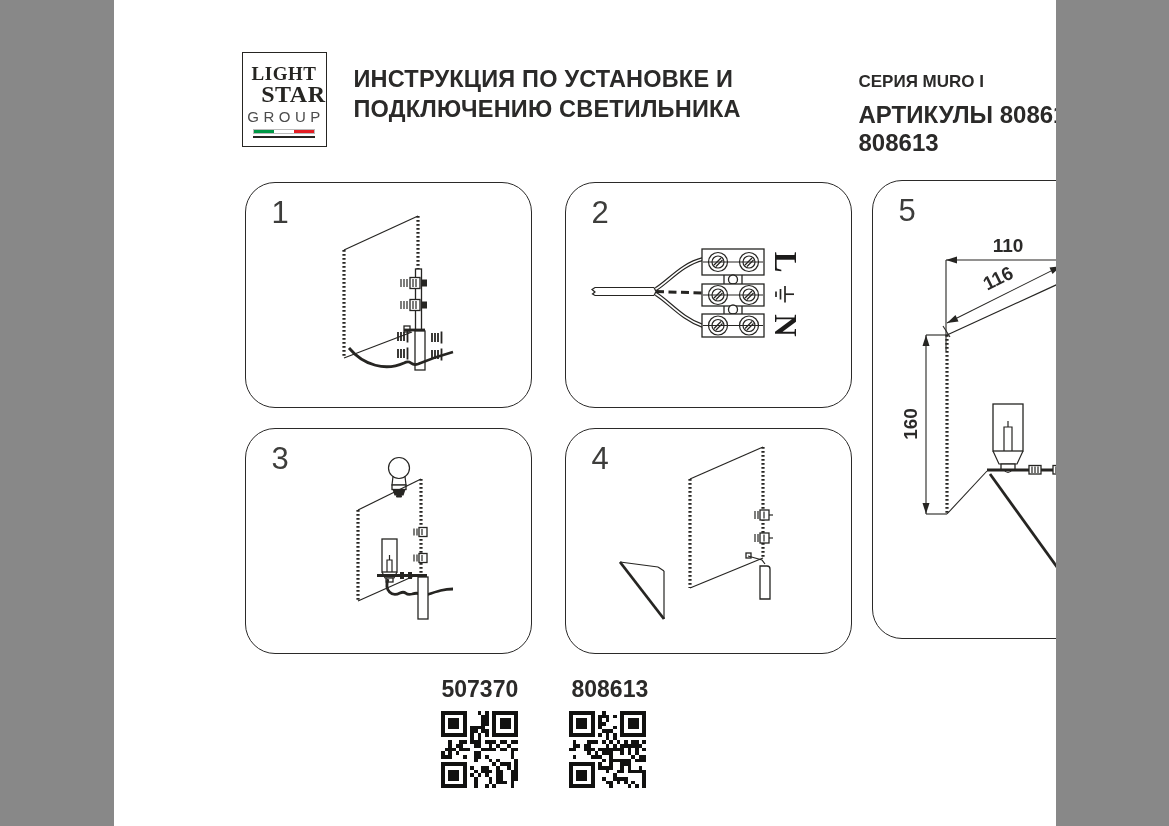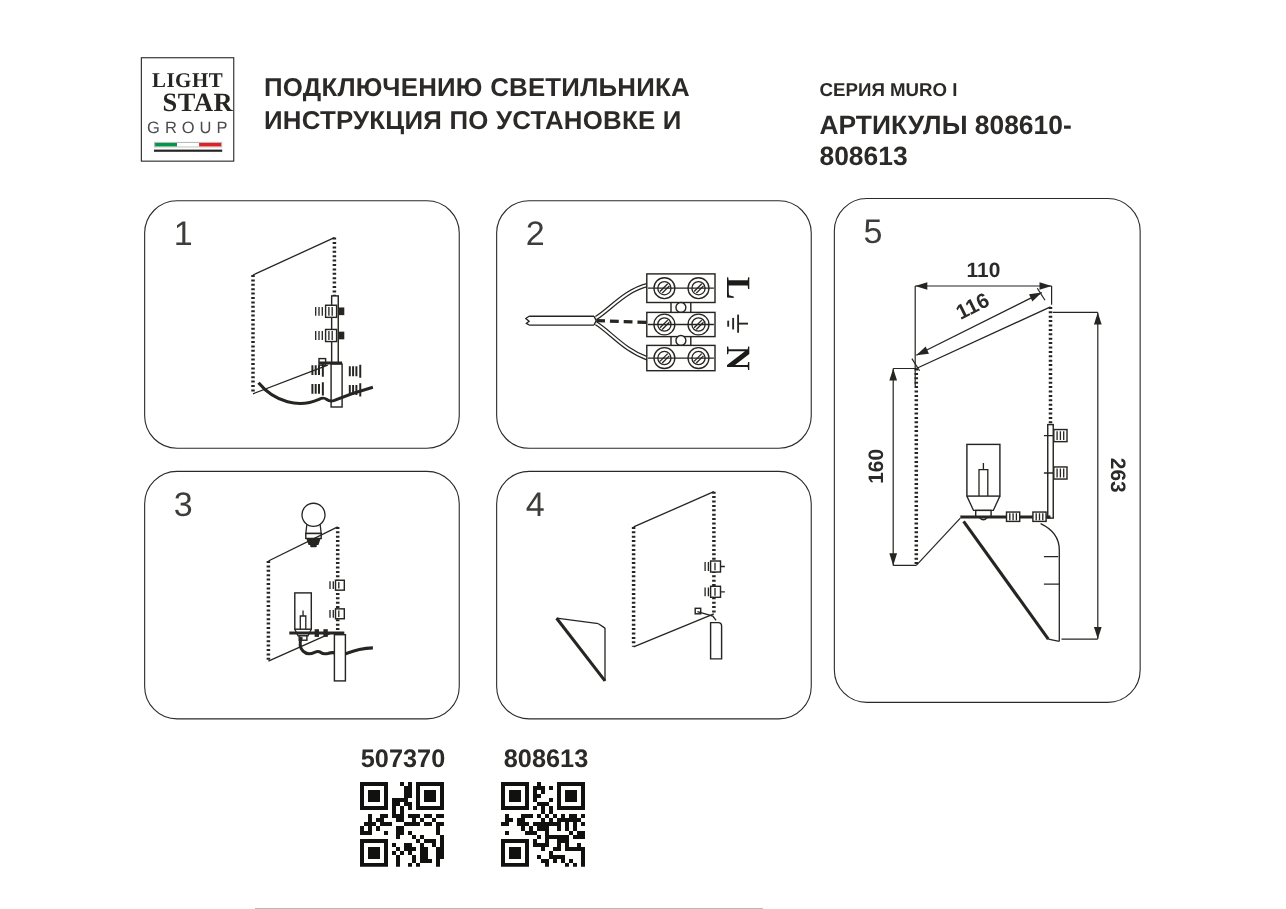--- a/index.html
+++ b/index.html
@@ -1,17 +1,17 @@
 <!DOCTYPE html>
 <html><head>
 <meta charset="utf-8">
 <style>
   html,body{margin:0;padding:0;background:#888;}
   .sheet{
-    position:relative;width:1169px;height:826px;background:#ffffff;
+    position:relative;width:942px;height:826px;background:#ffffff;
     font-family:"Liberation Sans",sans-serif;color:#2b2a29;overflow:hidden;margin:0 auto;
   }
   
   .logo-box{
     position:absolute;left:128px;top:52px;width:85px;height:95px;
     border:1.5px solid #262522;box-sizing:border-box;text-align:center;background:#fff;
   }
   .logo-word1{font-family:"Liberation Serif",serif;font-weight:700;font-size:19px;letter-spacing:.5px;line-height:19px;margin-top:11px;color:#262522;}
   .logo-word2{font-family:"Liberation Serif",serif;font-weight:700;font-size:24px;letter-spacing:.5px;line-height:22px;color:#262522;text-align:right;}
   .logo-word3{font-size:15px;letter-spacing:4.5px;color:#4c4c4c;margin-top:3px;text-indent:4px;}
@@ -71,22 +71,22 @@
     <div class="logo-word3">GROUP</div>
     <div class="logo-flag">
       <div class="flag-green"></div>
         <div class="flag-white"></div>
         <div class="flag-red"></div>
     </div>
     <div class="logo-underline"></div>
   </div>
 
   <div class="doc-title">
+    <div>ИНСТРУКЦИЯ ПО УСТАНОВКЕ И</div>
     <div>ПОДКЛЮЧЕНИЮ СВЕТИЛЬНИКА</div>
-    <div>ИНСТРУКЦИЯ ПО УСТАНОВКЕ И</div>
   </div>
 
   <div class="header-right">
     <div class="header-series">СЕРИЯ MURO I</div>
     <div class="header-articles">АРТИКУЛЫ 808610-808613</div>
   </div>
 
   <div class="panel p1">
     <span class="panel-number">1</span>
     <svg width="287" height="226" viewBox="0 0 287 226">

